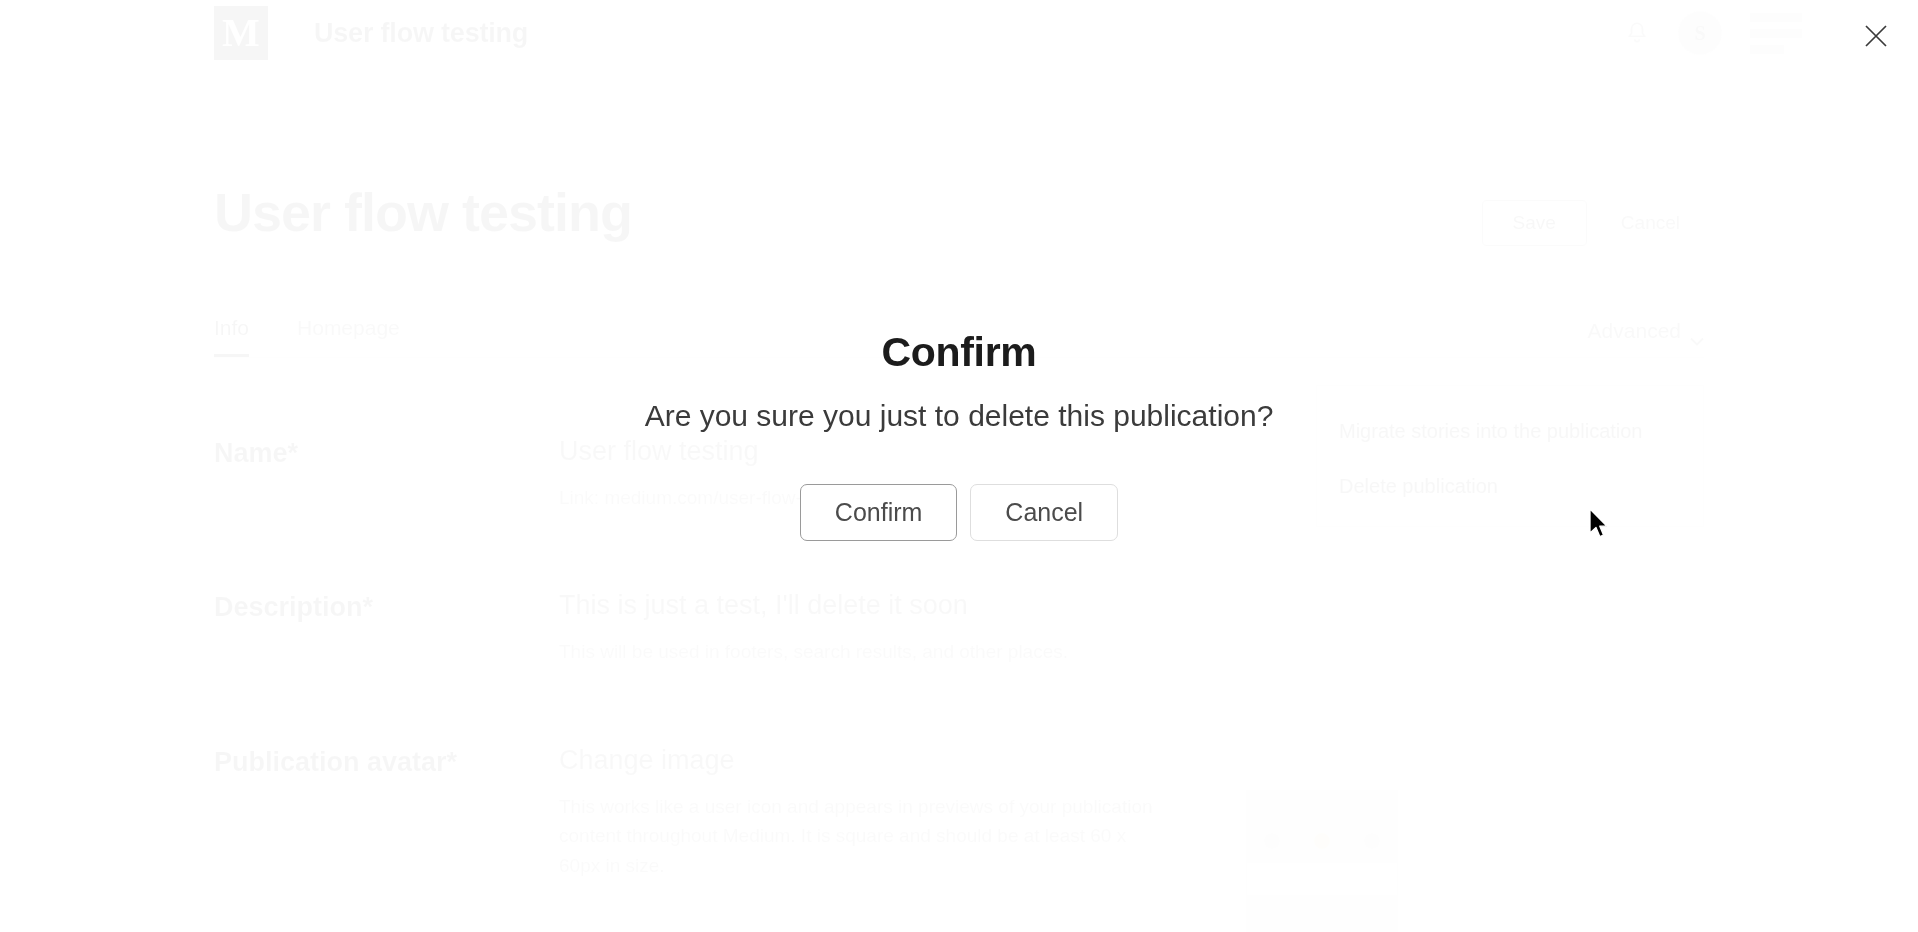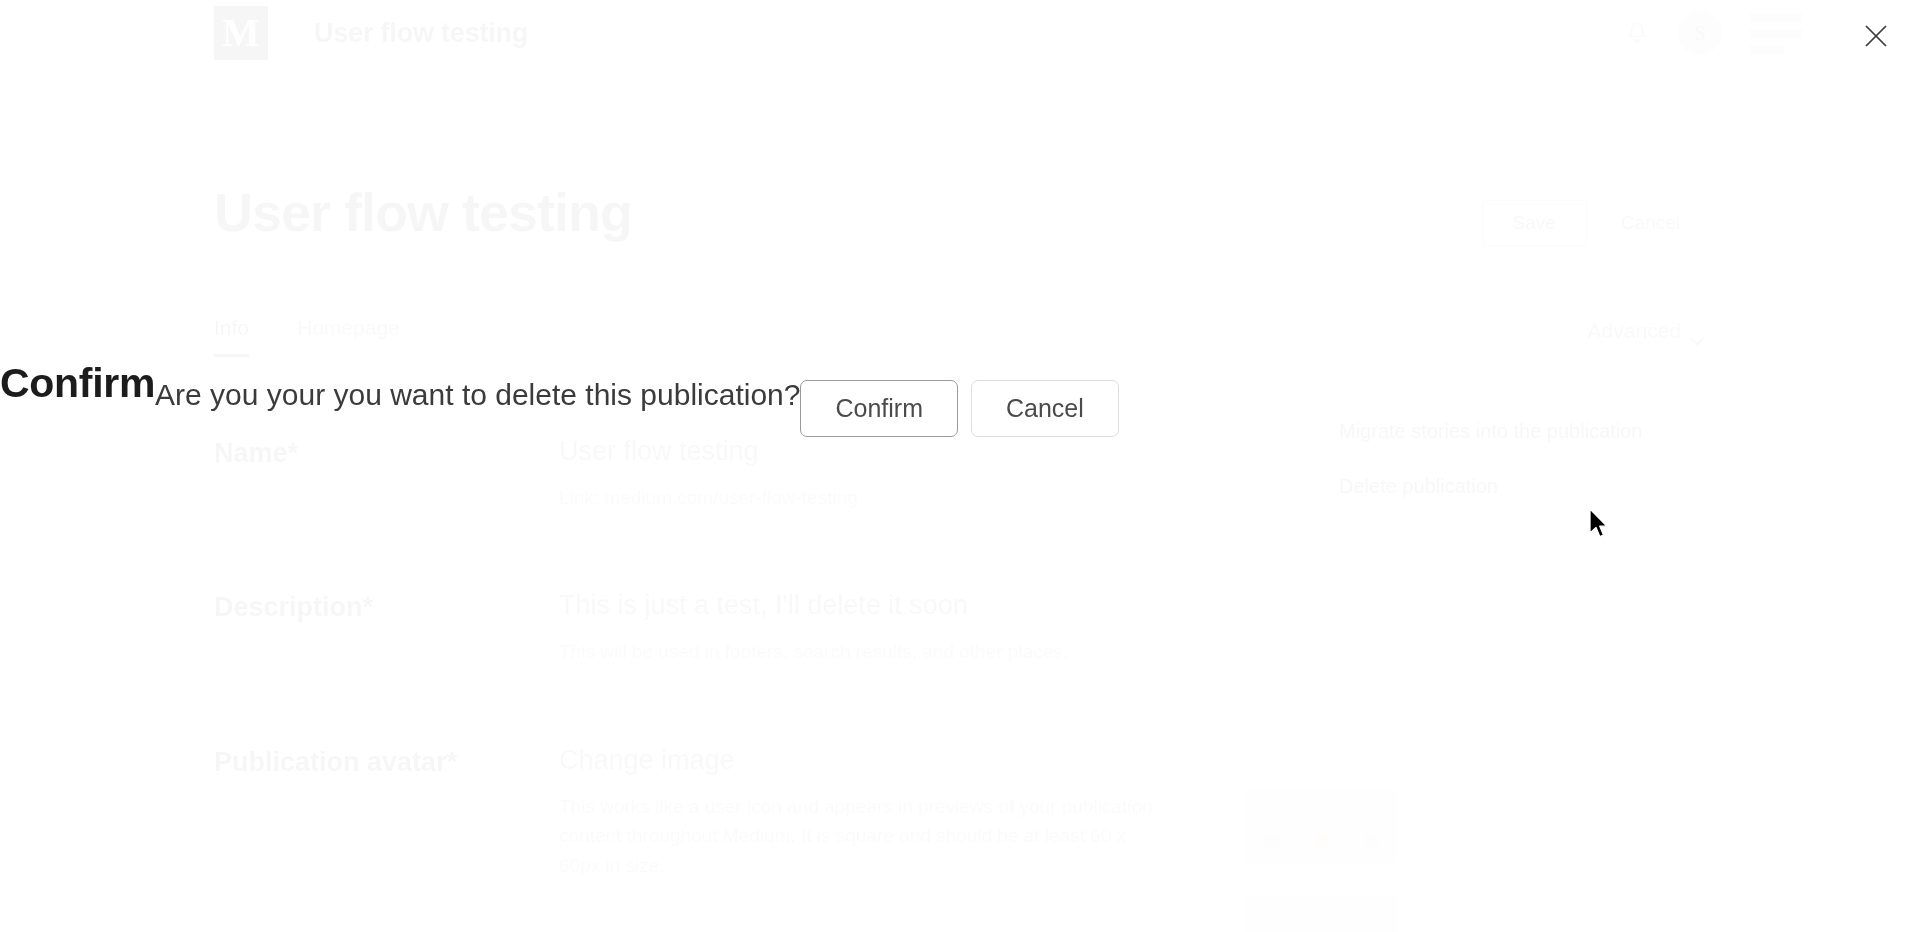--- a/index.html
+++ b/index.html
@@ -210,21 +210,21 @@
   #modal-scrim {
     position: absolute;
     inset: 0;
     background: rgba(255,255,255,0.0);
   }
   #confirm-dialog {
     position: absolute;
     left: 0; right: 0;
     top: 330px;
     display: flex;
-    flex-direction: row;
+    flex-direction: column;
     align-items: center;
     text-align: center;
   }
   #confirm-dialog .dlg-title {
     font-size: 41px;
     font-weight: 700;
     color: #1c1c1c;
     letter-spacing: -0.3px;
     line-height: 1.1;
   }
@@ -364,21 +364,21 @@
     <div class="ap-white"></div>
     <div class="ap-foot"></div>
   </div>
 
 </div>
 
 <div id="modal-scrim">
 
   <div id="confirm-dialog">
     <div class="dlg-title">Confirm</div>
-    <div class="dlg-message">Are you your you want to delete this publication?</div>
+    <div class="dlg-message">Are you sure you just to delete this publication?</div>
     <div class="dlg-buttons">
       <button class="dlg-btn primary">Confirm</button>
       <button class="dlg-btn secondary">Cancel</button>
     </div>
   </div>
 
 </div>
 
 <button id="close-button" aria-label="Close">
   <svg viewBox="0 0 26 26" width="26" height="26" fill="none" stroke="#3a3a3a" stroke-width="1.7">

